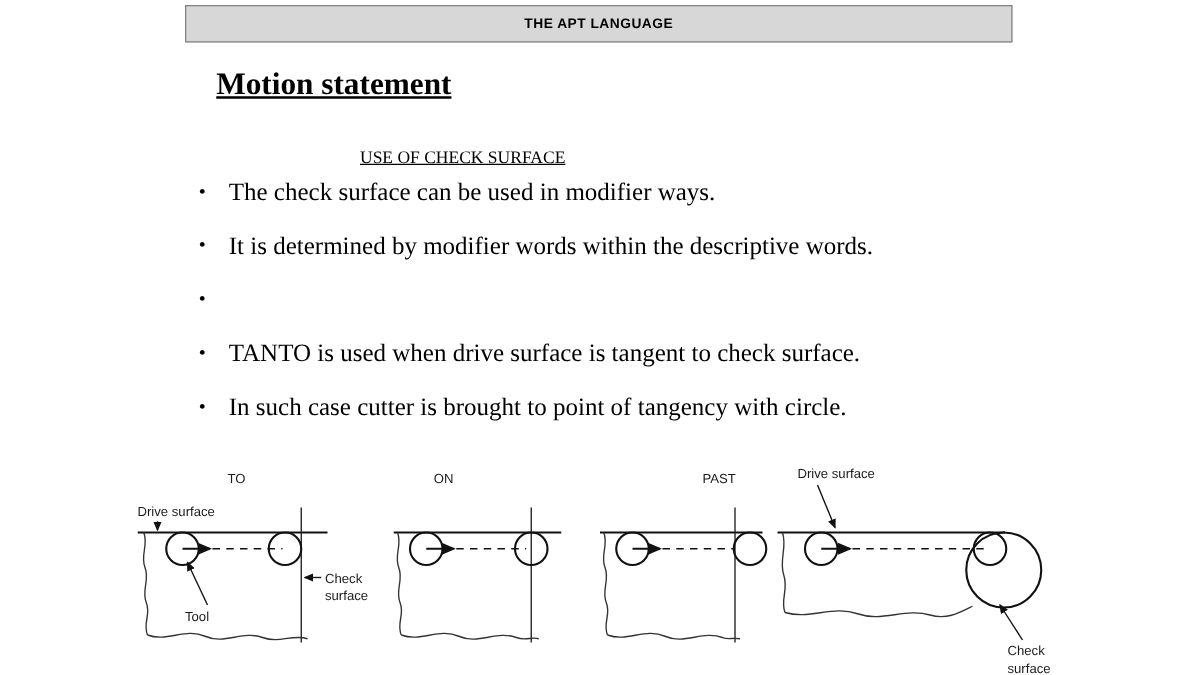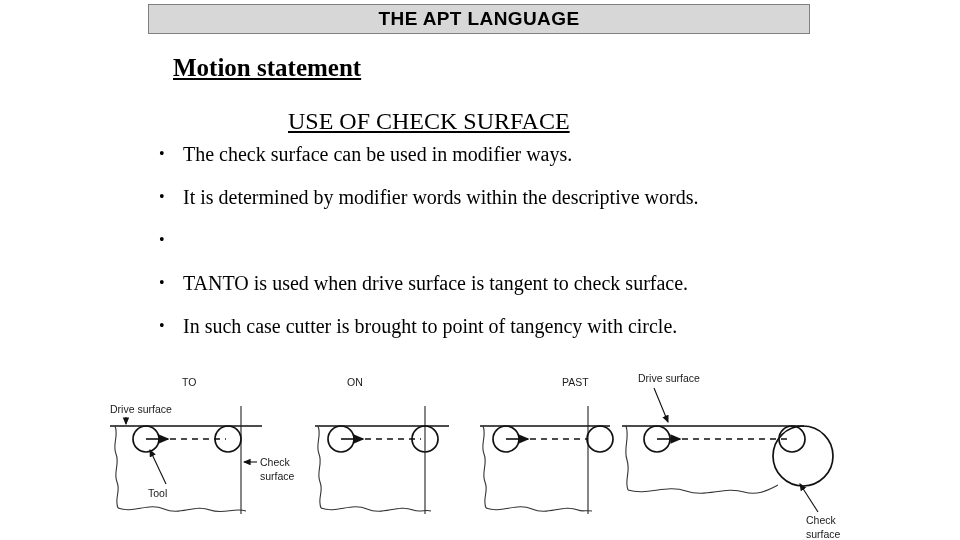--- a/index.html
+++ b/index.html
@@ -26,41 +26,41 @@
     background: #d7d7d7;
     border: 1px solid #808080;
     box-sizing: border-box;
     display: flex;
     align-items: center;
     justify-content: center;
   }
   .title-bar-text {
     font-family: "Liberation Sans", "DejaVu Sans", sans-serif;
     font-weight: bold;
-    font-size: 19px;
+    font-size: 11px;
     letter-spacing: 0.4px;
     color: #000;
   }
 
   
   .section-heading {
     position: absolute;
     left: 145px;
     top: 54px;
     font-size: 25px;
     font-weight: bold;
     text-decoration: underline;
     white-space: nowrap;
     margin-left: 28px;
   }
   .sub-heading {
     position: absolute;
     left: 288px;
-    top: 108px;
-    font-size: 24px;
+    top: 119px;
+    font-size: 14px;
     font-weight: normal;
     text-decoration: underline;
     white-space: nowrap;
   }
 
   
   .bullets {
     position: absolute;
     left: 155px;
     top: 142px;

